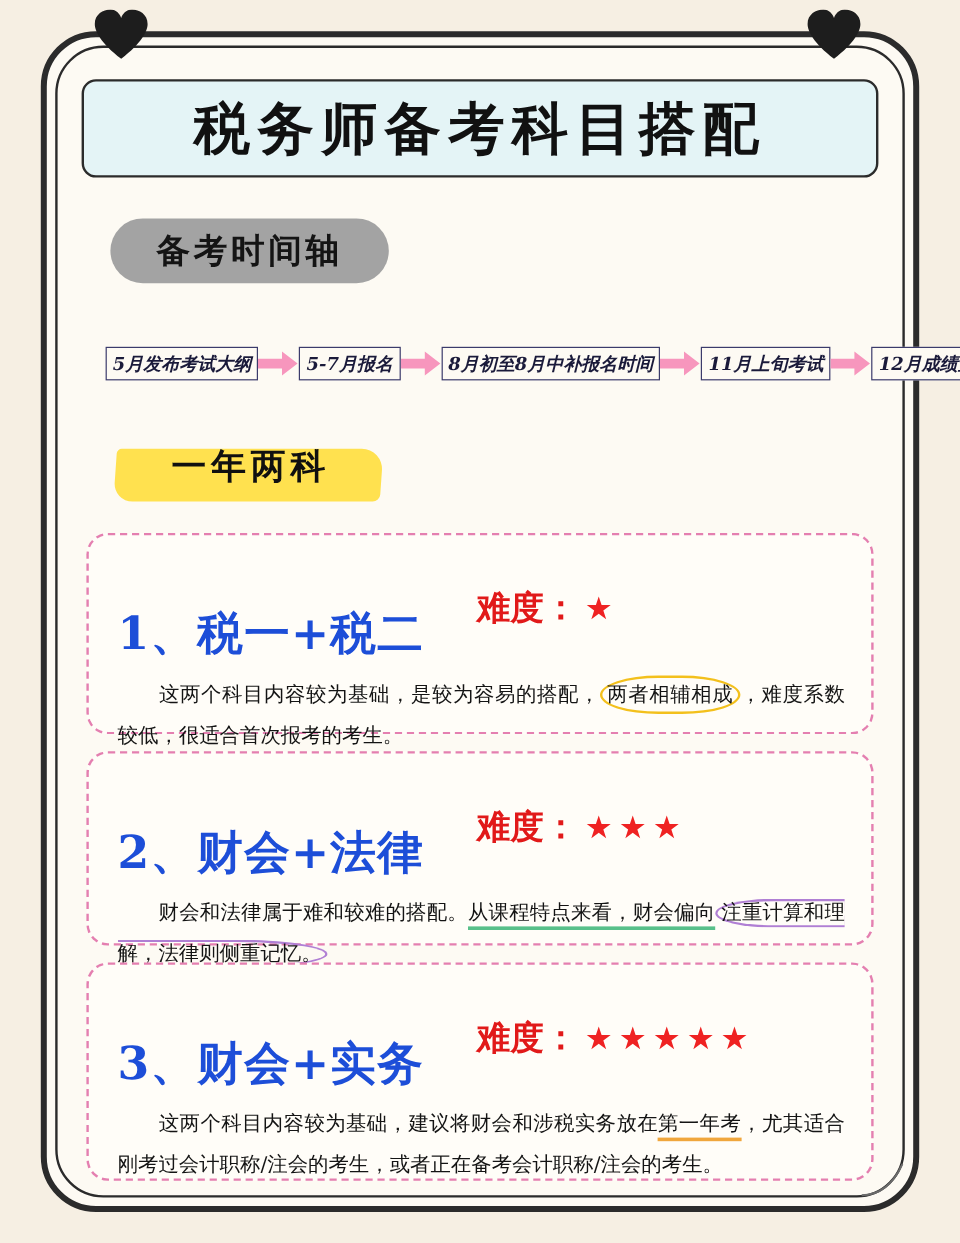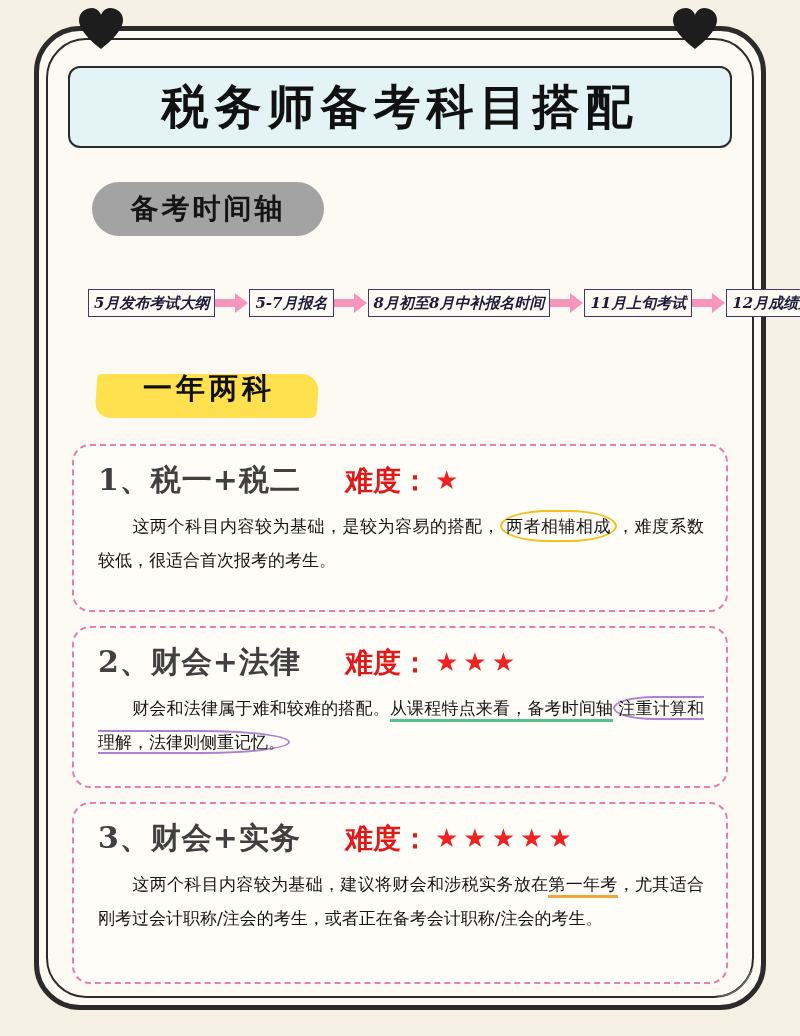--- a/index.html
+++ b/index.html
@@ -186,25 +186,26 @@
   #card-2 { top: 626px; height: 162px; }
   #card-3 { top: 802px; height: 182px; }
 
   .card-head {
     display: flex;
     align-items: center;
     padding: 14px 0 0 24px;
   }
   .card-title {
     font-family: "DejaVu Serif", serif;
-    font-size: 30px;
-    font-weight: bold;
-    color: #404040;
+    font-size: 38px;
+    font-weight: bold;
+    color: #1d4ed8;
     letter-spacing: 1px;
     white-space: nowrap;
+    margin-top: 43px;
   }
   .diff-label {
     font-family: "DejaVu Serif", serif;
     font-size: 28px;
     font-weight: bold;
     color: #e11919;
     margin-left: 44px;
     white-space: nowrap;
   }
   .stars {
@@ -338,21 +339,21 @@
     </div>
   </div>
 
   <div class="card" id="card-2">
     <div class="card-head">
       <div class="card-title">2、财会+法律</div>
       <div class="diff-label">难度：</div>
       <div class="stars" id="stars-2">★★★</div>
     </div>
     <div class="card-body">
-      <span class="indent"></span><span>财会和法律属于难和较难的搭配。</span><span class="ul-green">从课程特点来看，备考时间轴</span><span class="hl-purple-oval">注重计算和理解，法律则侧重记忆。</span>
+      <span class="indent"></span><span>财会和法律属于难和较难的搭配。</span><span class="ul-green">从课程特点来看，财会偏向</span><span class="hl-purple-oval">注重计算和理解，法律则侧重记忆。</span>
     </div>
   </div>
 
   <div class="card" id="card-3">
     <div class="card-head">
       <div class="card-title">3、财会+实务</div>
       <div class="diff-label">难度：</div>
       <div class="stars" id="stars-3">★★★★★</div>
     </div>
     <div class="card-body">

